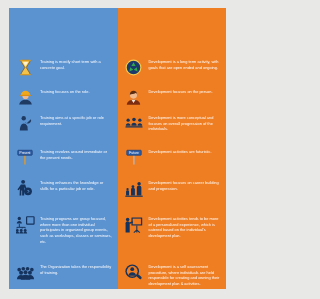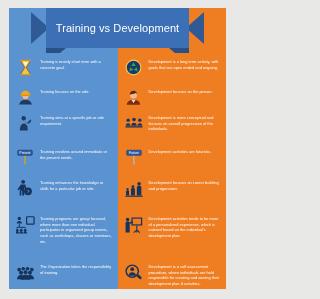--- a/index.html
+++ b/index.html
@@ -296,25 +296,15 @@
               <path d="M5.6 16.2c0-2.8 2.1-4.6 4.8-4.6s4.8 1.8 4.8 4.6H5.6z" fill="#15335c"></path>
               <rect x="15.4" y="15.6" width="7.4" height="3.4" rx="1.7" transform="rotate(42 19 17.3)" fill="#15335c"></rect>
             </svg>
           </span>
           <span class="rtext">Development is a self assessment procedure, where individuals are held responsible for creating and owning their development plan &amp; activities.</span>
         </div>
 
       </div>
     </div>
 
-    <div id="banner-wrap">
-      <svg width="217" height="52" viewBox="0 0 217 52">
-        <path d="M22 36 L40 20 L22 4 Z" fill="#2f5a96"></path>
-        <path d="M195 36 L177 20 L195 4 Z" fill="#2f5a96"></path>
-        <rect x="37" y="0" width="143" height="40" fill="#3b6fb6"></rect>
-        <path d="M37 40 h20 l-6 5 h-14 z" fill="#2a5088"></path>
-        <path d="M180 40 h-20 l6 5 h14 z" fill="#2a5088"></path>
-      </svg>
-      <div id="banner-title">Training vs Development</div>
-    </div>
 
   </div>
 </div>
 
 </body></html>

